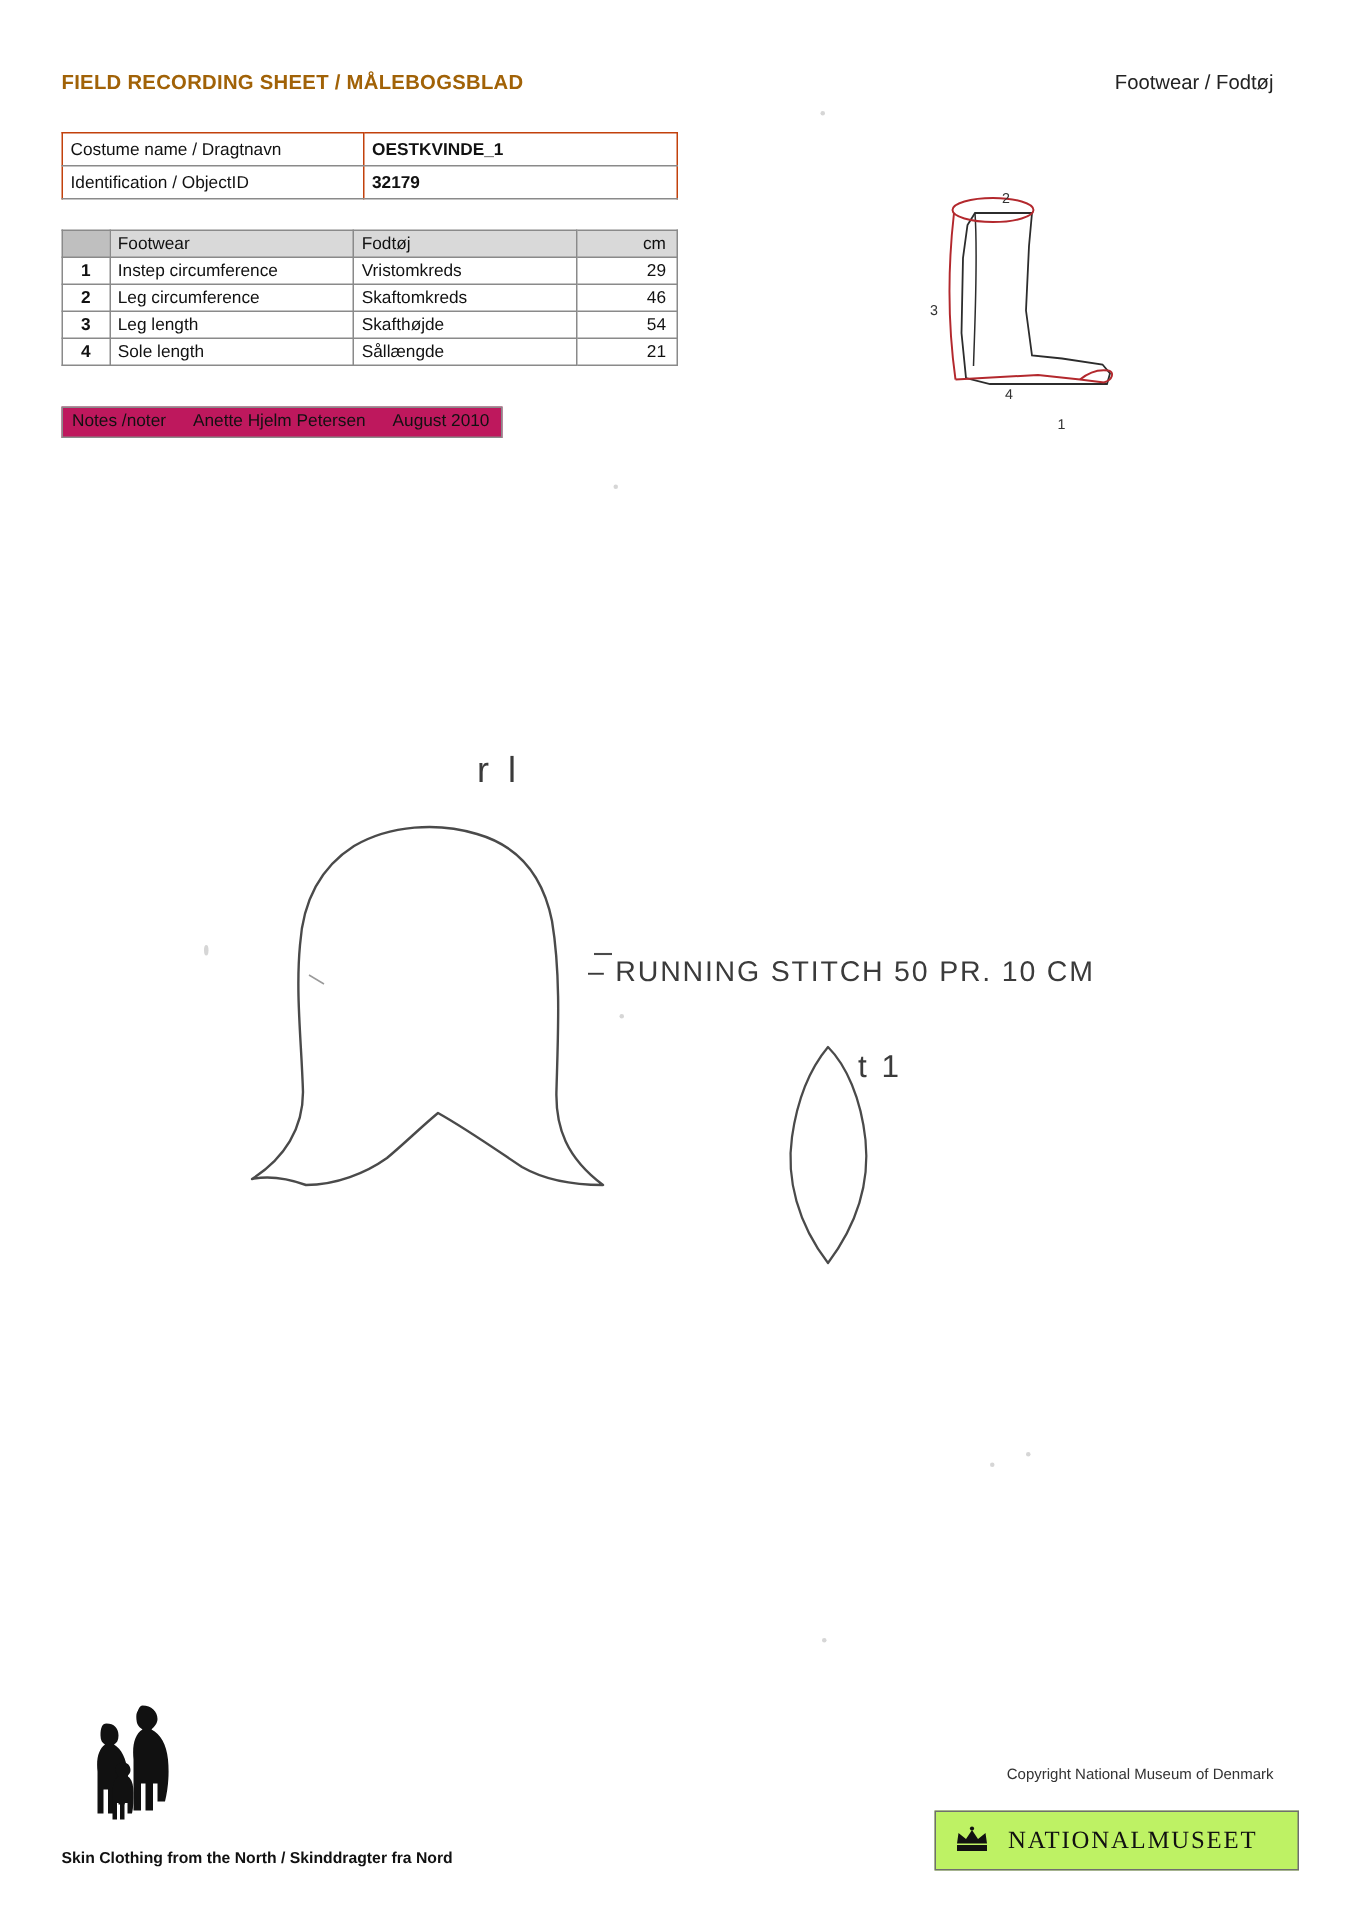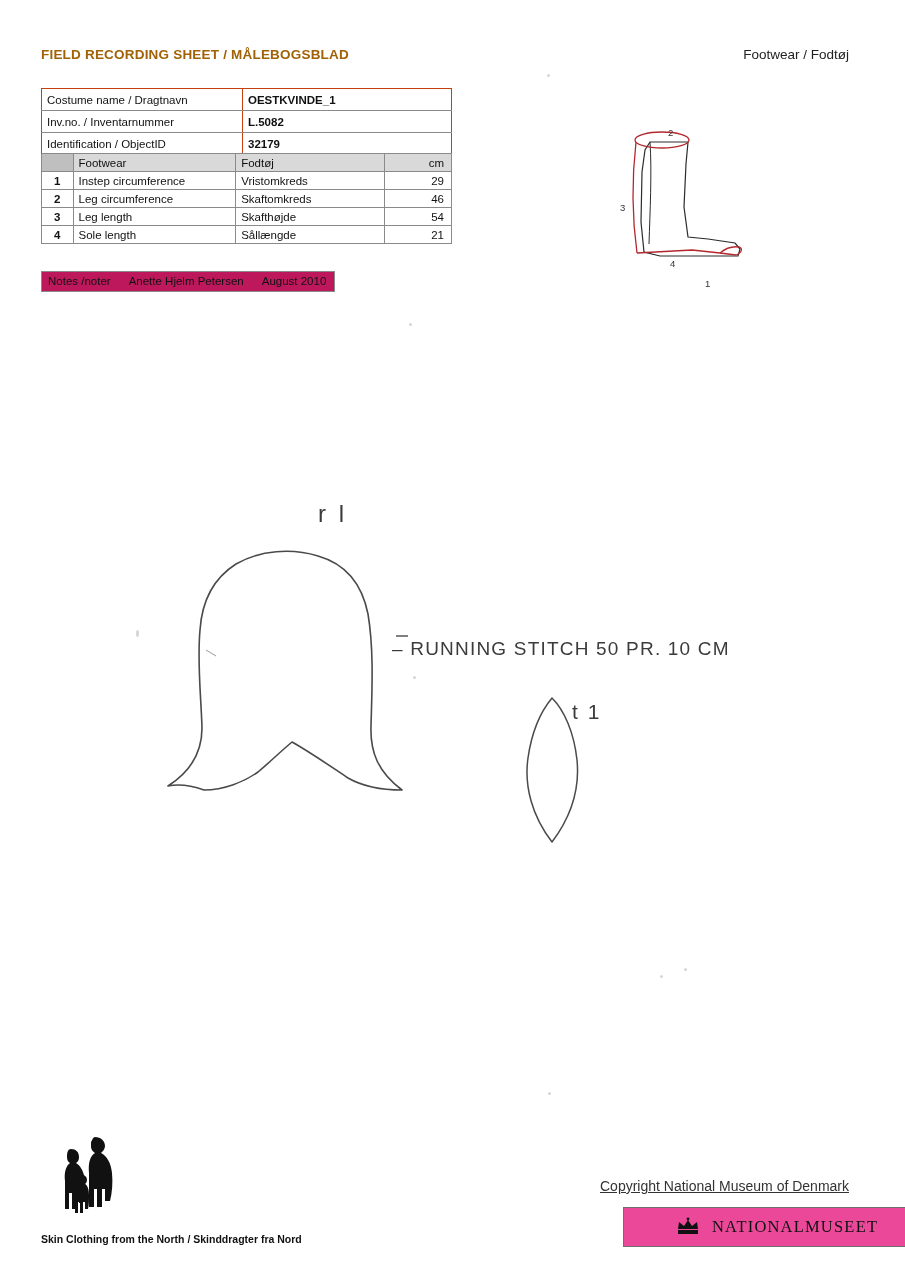--- a/index.html
+++ b/index.html
@@ -151,33 +151,31 @@
   .footer-caption {
     position: absolute;
     left: 41px; top: 1233px;
     font-size: 10.5px;
     font-weight: bold;
     color: #111;
   }
   .copyright {
     position: absolute;
     right: 56px; top: 1178px;
-    font-size: 14px;
+    font-size: 10px;
     color: #333;
-    text-decoration: underline;
   }
   .nm-box {
     position: absolute;
     left: 623px; top: 1207px;
     width: 241px; height: 38px;
     border: 1px solid #6f6f6f;
     display: flex;
     align-items: center;
-    background: #ec4899;
-    padding-left: 40px;
+    background: #bef264;
   }
   .nm-crown {
     width: 48px;
     display: flex;
     justify-content: center;
     align-items: center;
   }
   .nm-text {
     font-family: "Liberation Serif", serif;
     font-size: 16.5px;
@@ -198,24 +196,20 @@
 <div class="page">
 
   <div class="doc-title">FIELD RECORDING SHEET / MÅLEBOGSBLAD</div>
   <div class="category-label">Footwear / Fodtøj</div>
 
   <table class="info-table">
     <tbody>
       <tr class="meta">
         <td class="k">Costume name / Dragtnavn</td>
         <td class="v">OESTKVINDE_1</td>
-      </tr>
-      <tr class="meta">
-        <td class="k">Inv.no. / Inventarnummer</td>
-        <td class="v">L.5082</td>
       </tr>
       <tr class="meta">
         <td class="k">Identification / ObjectID</td>
         <td class="v">32179</td>
       </tr>
     </tbody>
   </table>
 
   <table class="meas-table">
     <thead>

